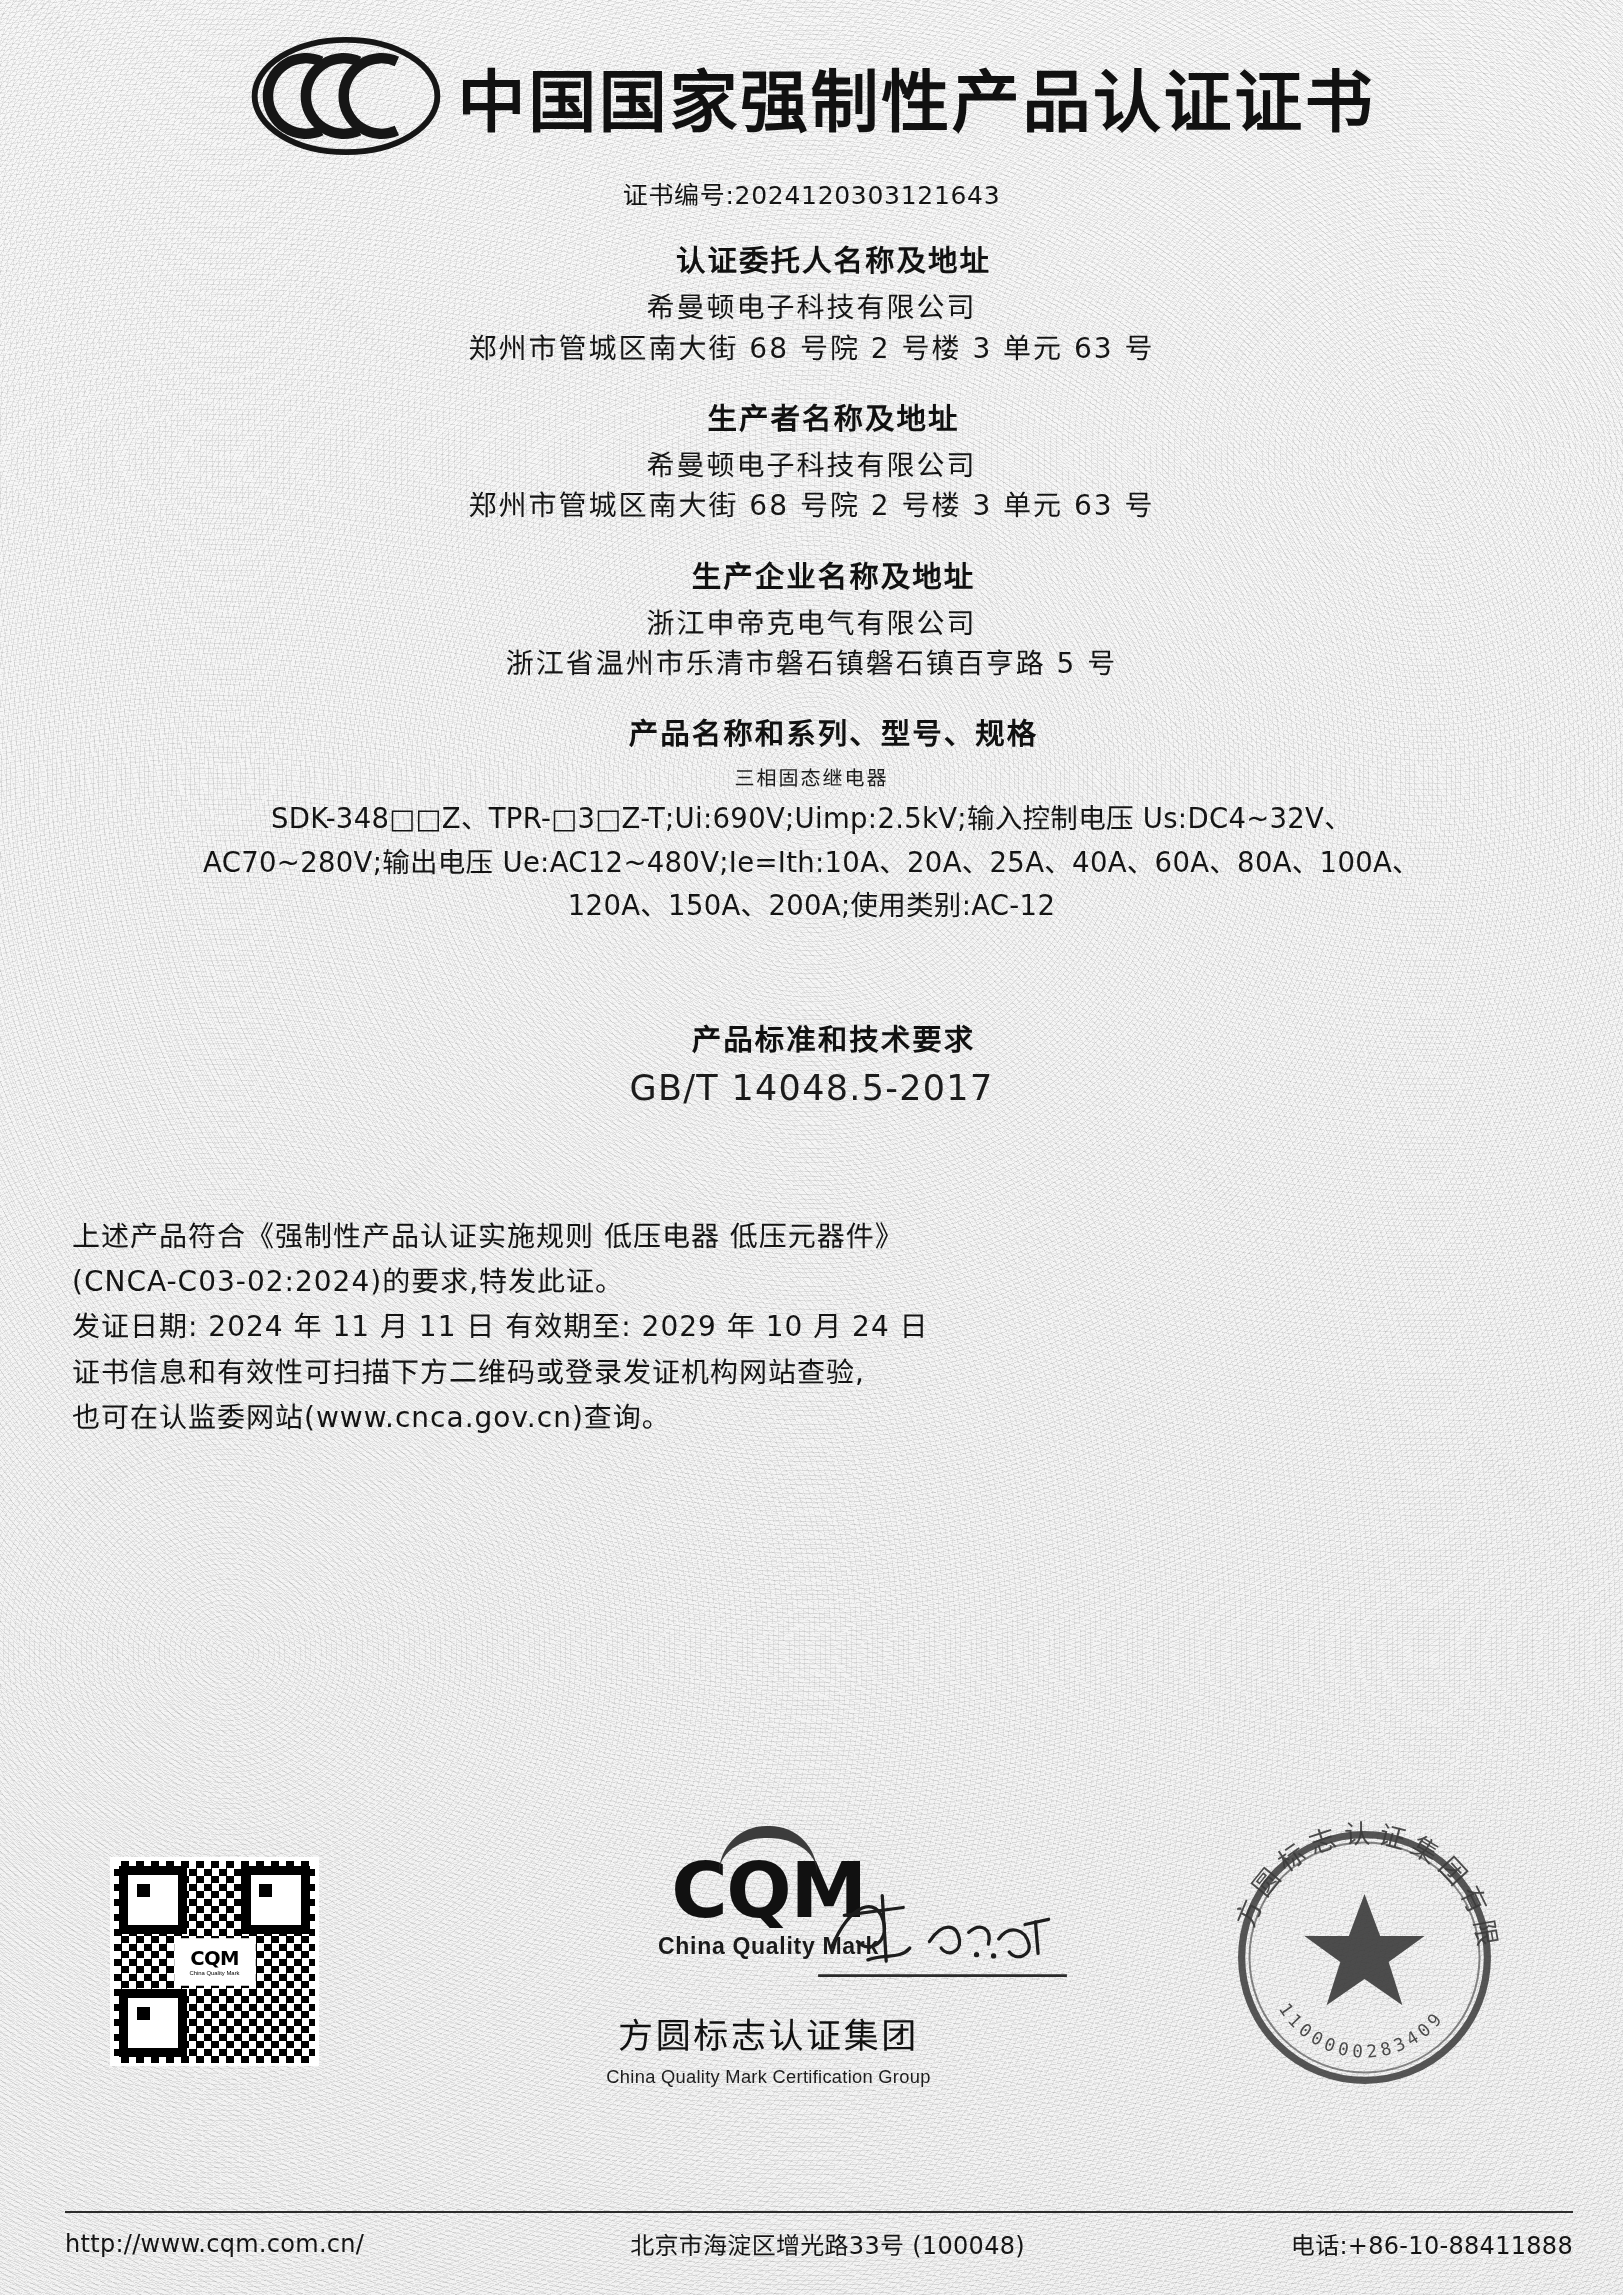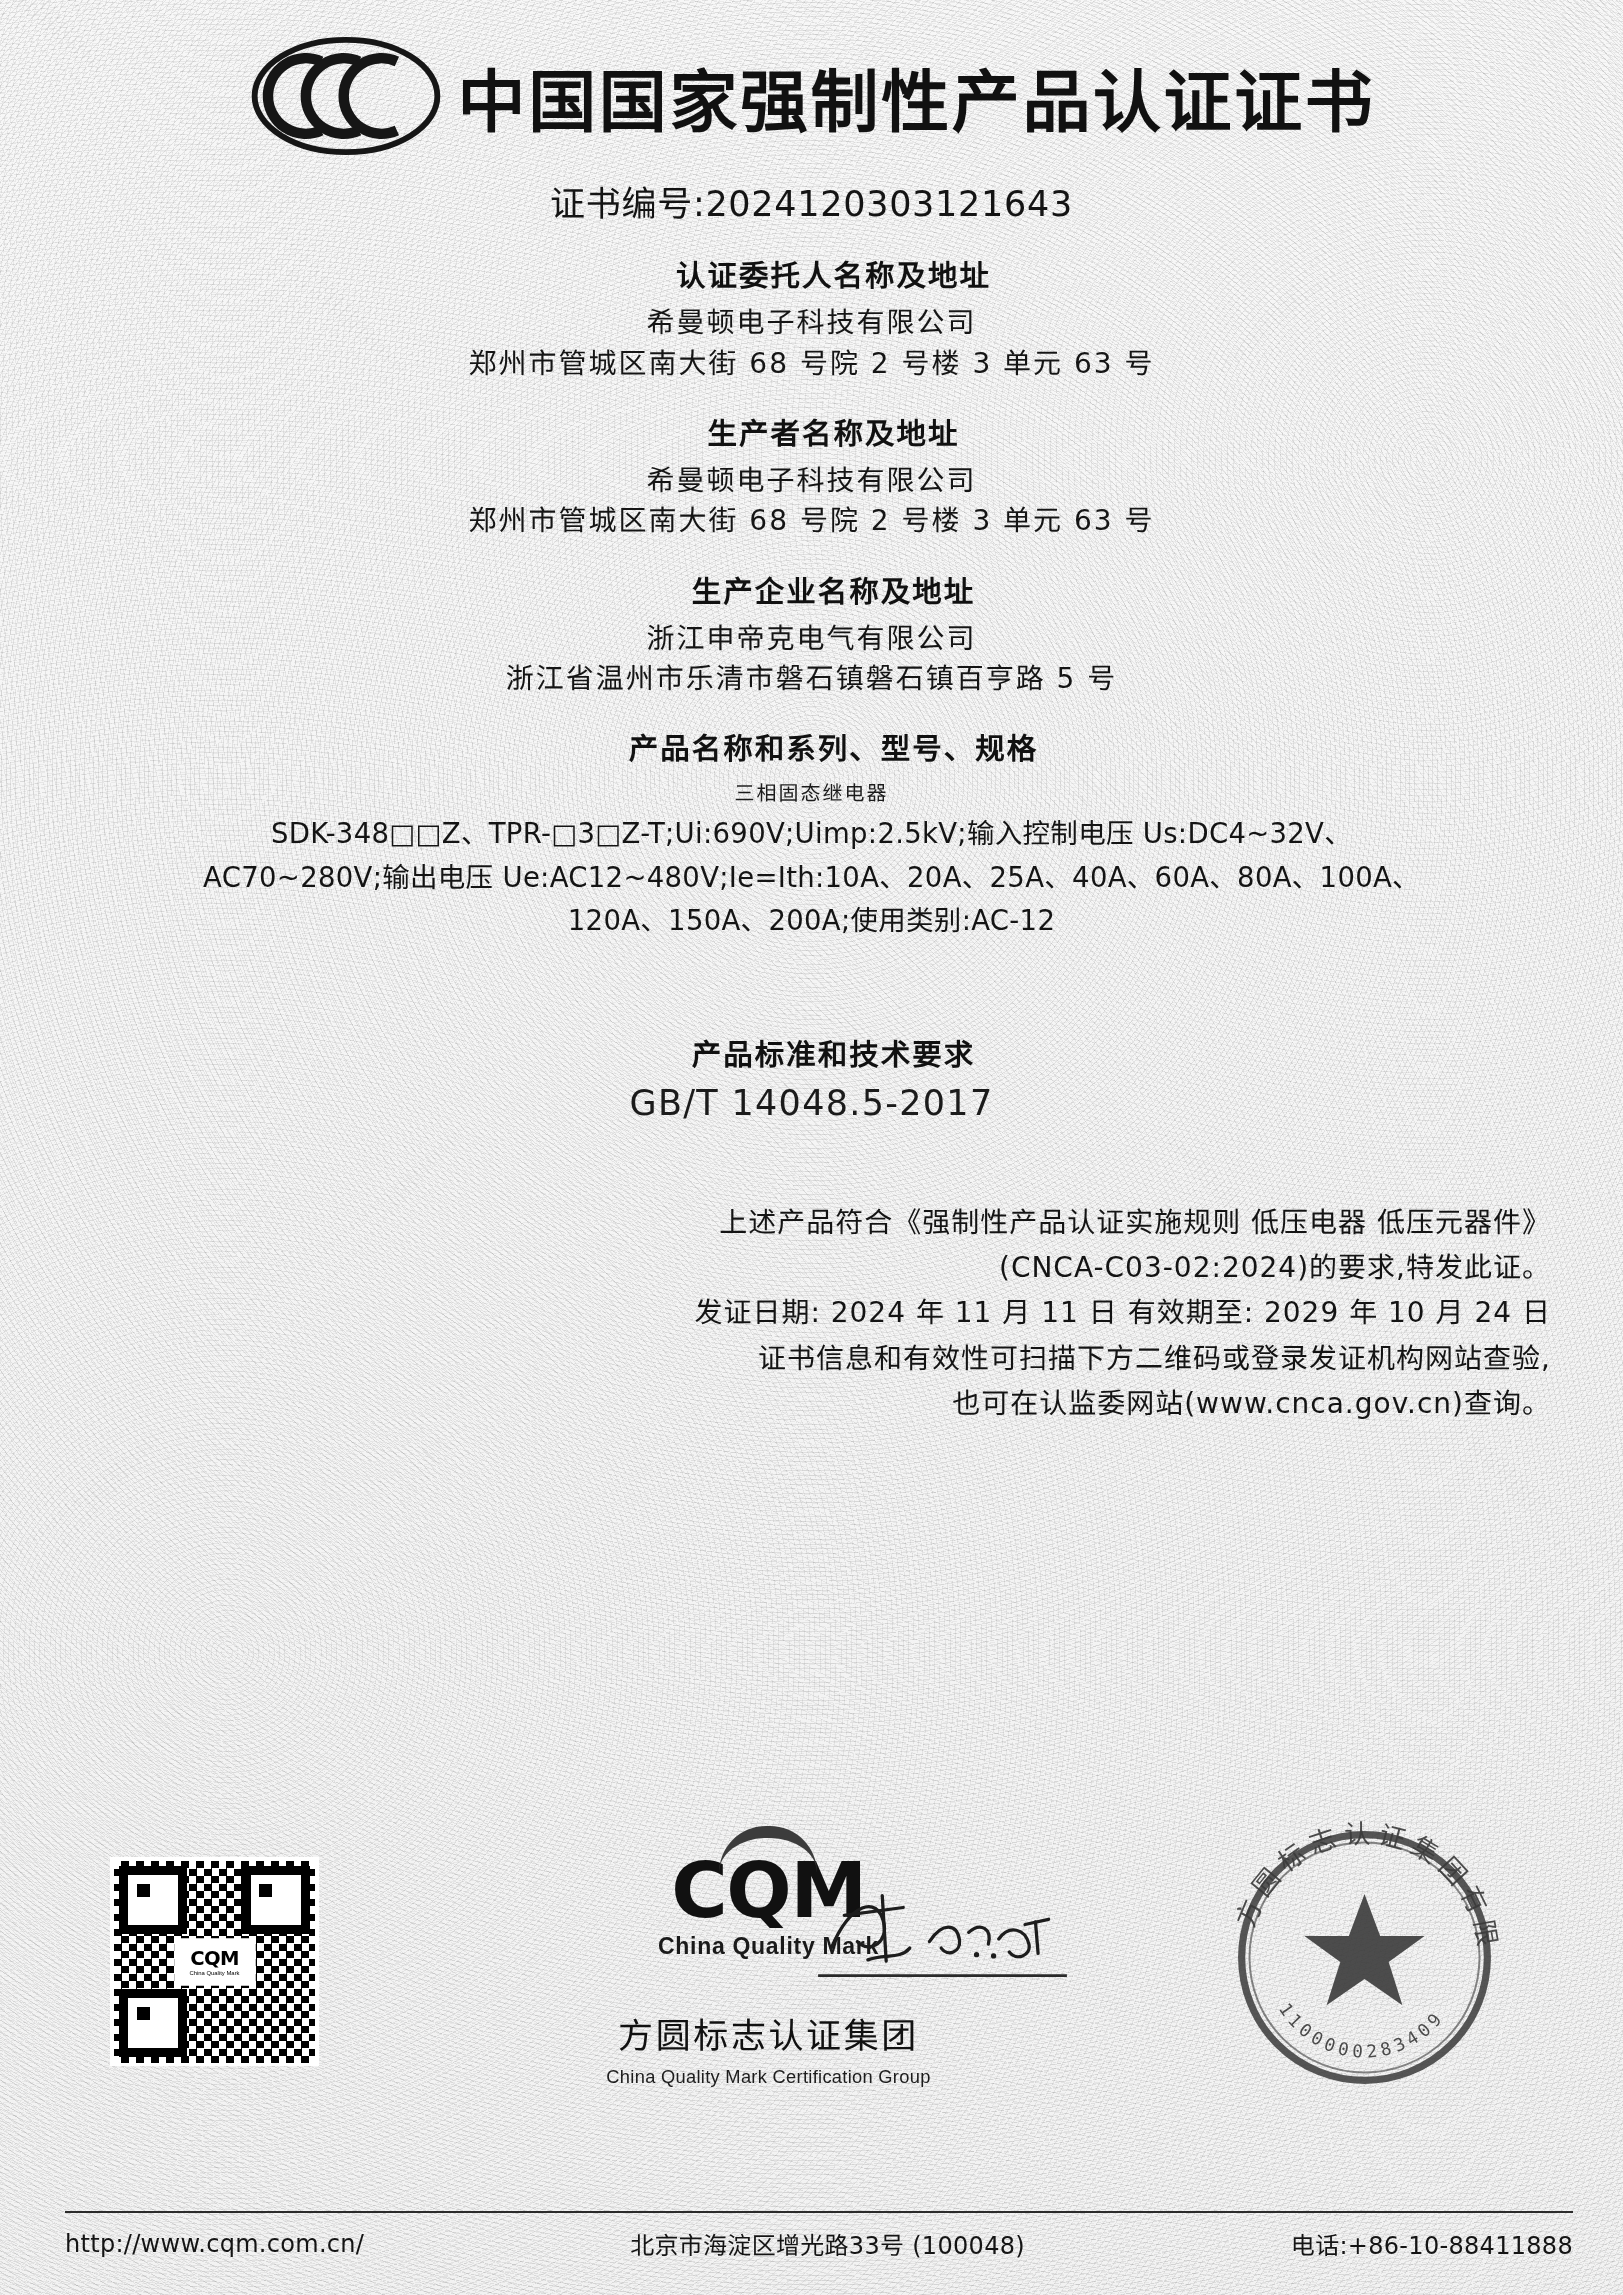--- a/index.html
+++ b/index.html
@@ -70,21 +70,21 @@
     font-size: 68px;
     font-weight: bold;
     letter-spacing: 2.6px;
     color: #111;
     white-space: nowrap;
     font-family: "DejaVu Sans", "Liberation Sans", sans-serif;
   }
 
   .cert-no {
     margin-top: 17px;
-    font-size: 35px;
+    font-size: 25px;
     letter-spacing: 0.7px;
     color: #141414;
     font-family: "DejaVu Sans", "Liberation Sans", sans-serif;
   }
 
   
   .section {
     width: 100%;
     text-align: center;
   }
@@ -126,23 +126,23 @@
   }
 
   .standard-block { margin-top: 63px; }
   .standard-code {
     font-size: 35px;
     letter-spacing: 1.3px;
     font-family: "DejaVu Sans", "Liberation Sans", sans-serif;
   }
 
   .statement {
-    margin-top: 77px;
+    margin-top: 106px;
     width: 1479px;
-    text-align: right;
+    text-align: left;
   }
   .statement-line {
     font-size: 28px;
     line-height: 1.62;
     letter-spacing: 1px;
     color: #141414;
     font-family: "DejaVu Sans", "Liberation Sans", sans-serif;
   }
 
   

